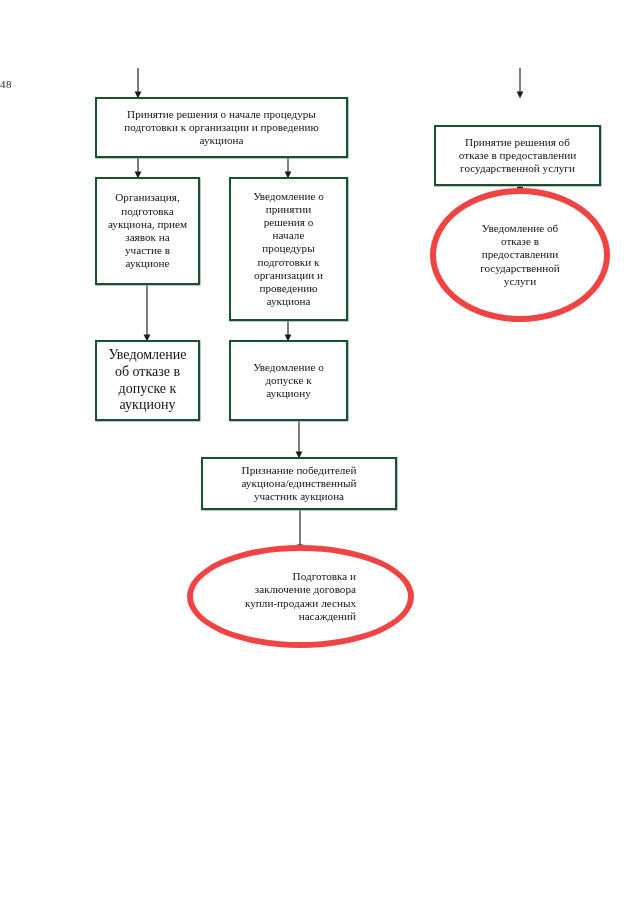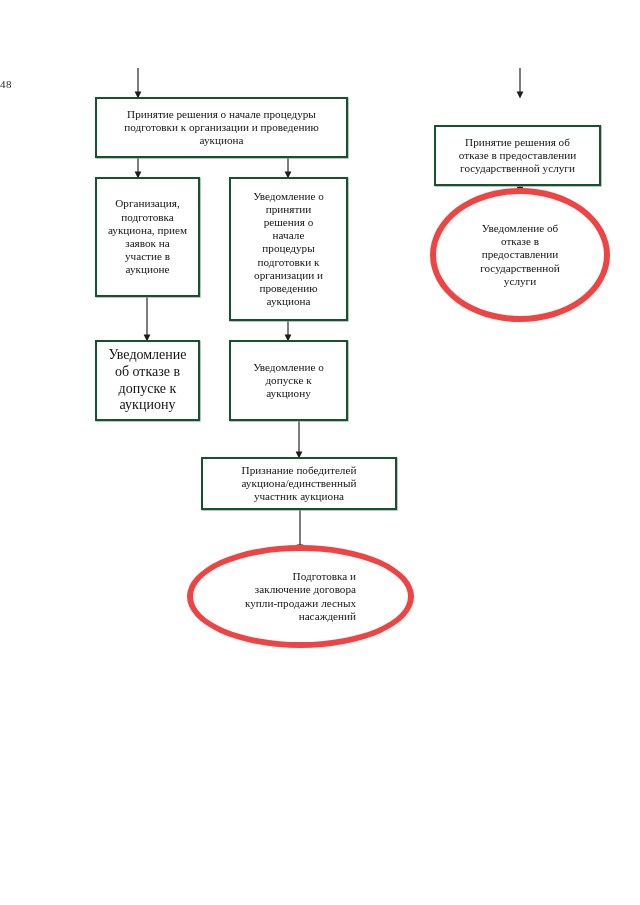--- a/index.html
+++ b/index.html
@@ -71,21 +71,21 @@
   }
 
   .ellipse {
     border: 6px solid #ef4444;
     background: #ffffff;
     border-radius: 50%;
   }
 
   
   #node-decision-start   { left: 95px;  top: 97px;  width: 253px; height: 61px;  font-size: 11.2px; }
-  #node-organization     { left: 95px;  top: 177px; width: 105px; height: 120px; font-size: 11.2px; }
+  #node-organization     { left: 95px;  top: 177px; width: 105px; height: 108px; font-size: 11.2px; }
   #node-notice-decision  { left: 229px; top: 177px; width: 119px; height: 144px; font-size: 11.2px; }
   #node-refusal-admit    { left: 95px;  top: 340px; width: 105px; height: 81px;  font-size: 14px; }
   #node-admit-auction    { left: 229px; top: 340px; width: 119px; height: 81px;  font-size: 11.2px; }
   #node-winners          { left: 201px; top: 457px; width: 196px; height: 53px;  font-size: 11.2px; }
   #node-contract         { left: 187px; top: 545px; width: 227px; height: 103px; font-size: 11.2px; text-align: right; }
 
   #node-decision-refusal { left: 434px; top: 97px;  width: 167px; height: 61px;  font-size: 11.2px; margin-top: 28px; }
   #node-notice-refusal   { left: 430px; top: 188px; width: 180px; height: 134px; font-size: 11.2px; }
 </style>
 </head>

